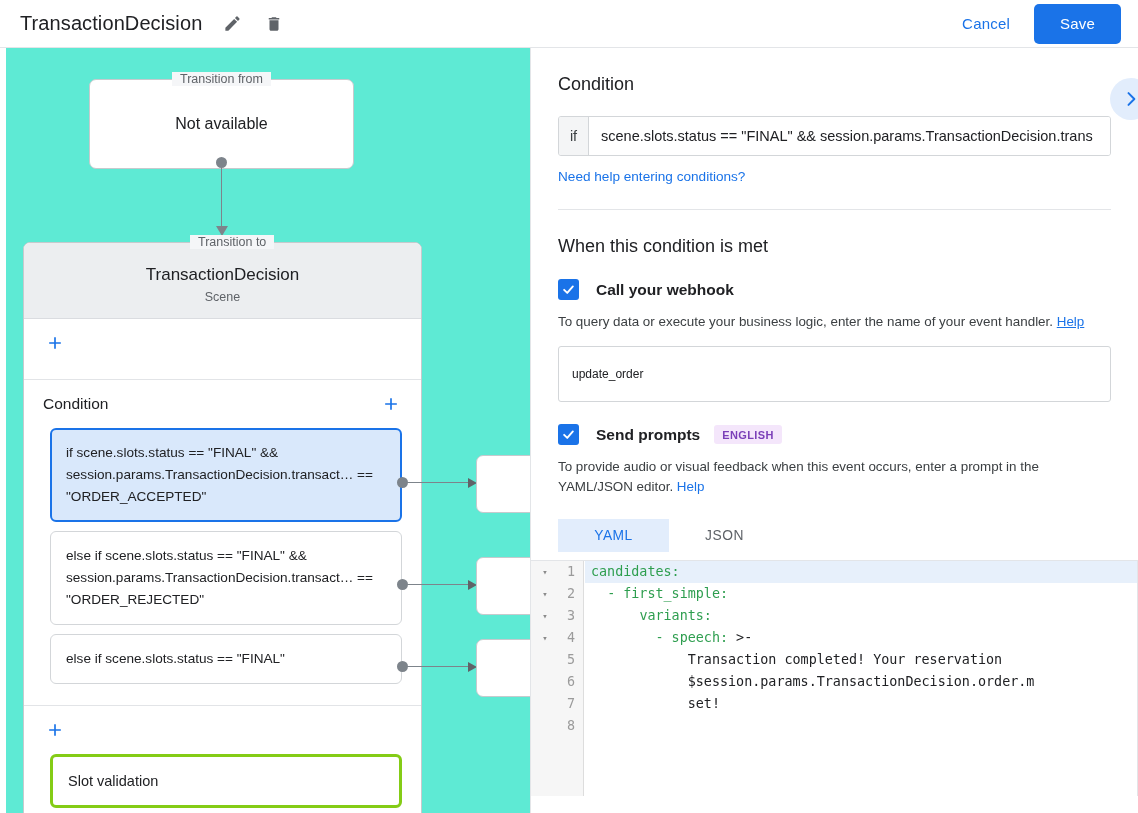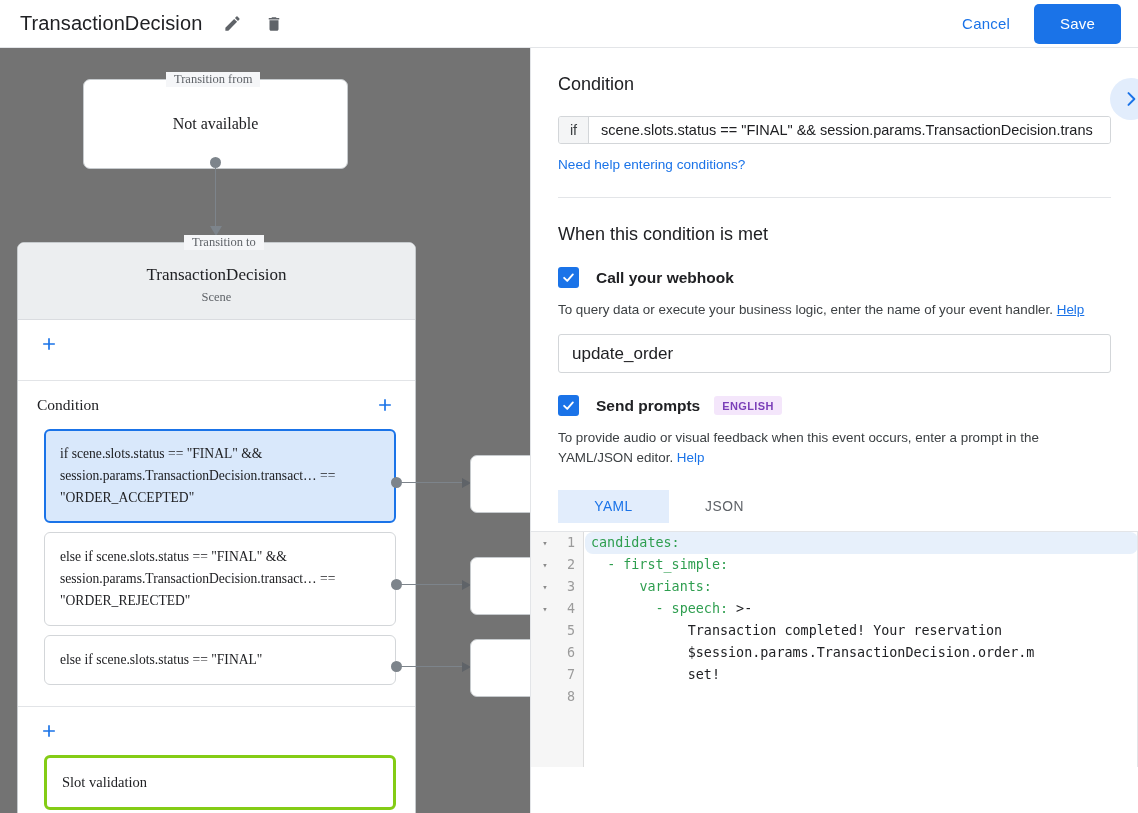--- a/index.html
+++ b/index.html
@@ -53,25 +53,24 @@
     font-weight: 500;
     height: 40px;
     padding: 0 26px;
     cursor: pointer;
     font-family: inherit;
     letter-spacing: .2px;
   }
 
   
   .canvas {
-    position: absolute; left: 0; top: 48px;
+    position: absolute; left: 6px; top: 48px;
     width: 530px; height: 765px;
-    background: #737373;
+    background: #5eead4;
     overflow: hidden;
-    font-family: Liberation Serif, serif;
   }
 
   
   .fs {
     position: absolute;
     background: #fff;
     border: 1px solid #c6cacd;
     border-radius: 7px;
   }
   .fs-legend {
@@ -232,21 +231,21 @@
     background: #e2edfc;
     display: flex; align-items: center; justify-content: center;
     cursor: pointer;
   }
 
   .if-row {
     display: flex;
     margin-top: 21px;
     border: 1px solid #d3d6d9;
     border-radius: 3px;
-    height: 28px;
+    height: 40px;
     overflow: hidden;
   }
   .if-label {
     width: 30px;
     background: #f4f5f6;
     border-right: 1px solid #d3d6d9;
     display: flex; align-items: center; justify-content: center;
     font-size: 14.5px; color: #3c4043;
   }
   .if-input {
@@ -305,25 +304,25 @@
     font-size: 13.4px;
     color: #3c4043;
     line-height: 20px;
   }
   .hint a { color: #1a73e8; text-decoration: underline; cursor: pointer; }
   .hint a.plain { text-decoration: none; }
 
   .text-input {
     margin-top: 14px;
     width: 100%;
-    height: 39px;
+    height: 56px;
     border: 1px solid #d3d6d9;
     border-radius: 3px;
     padding: 0 13px;
-    font-size: 17px;
+    font-size: 12px;
     font-family: inherit;
     color: #202124;
     outline: none;
     background: #fff;
   }
 
   .tabs {
     display: flex;
     margin-top: 22px;
   }
@@ -370,21 +369,20 @@
   .lnum {
     position: absolute; left: 22px; top: 0;
     width: 22px; text-align: right;
     color: #9b9b9b;
   }
   .code {
     position: absolute; left: 54px; top: 0;
     right: 0;
     padding-left: 6px;
     color: #202124;
-    border-radius: 8px;
   }
   .k { color: #2e9e4f; }
   .sb { position: absolute; right: 0; top: 0; width: 1px; height: 100%; background: #e3e5e8; }
 </style>
 </head>
 <body>
 
 <div class="topbar">
   <div class="topbar-title">TransactionDecision</div>
 

